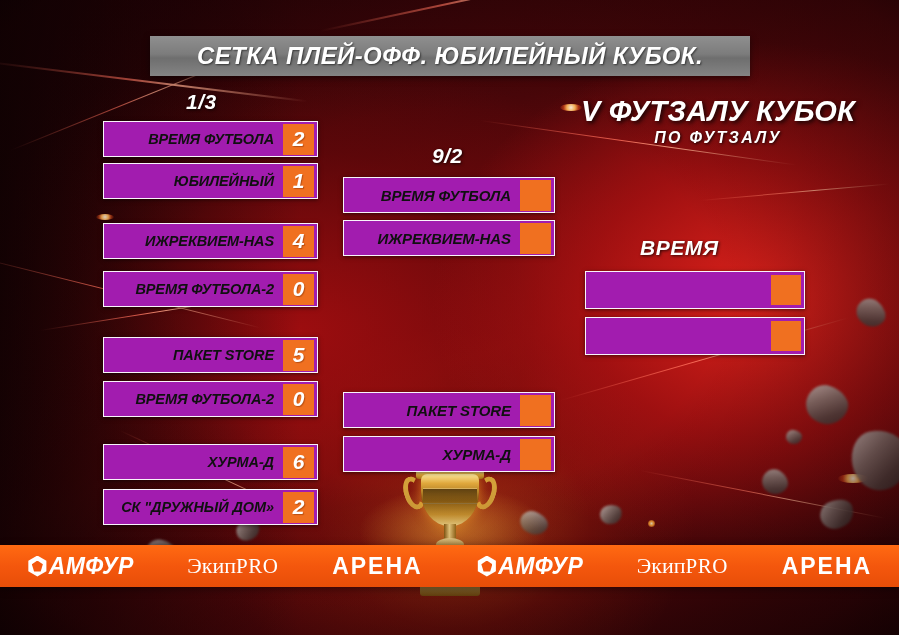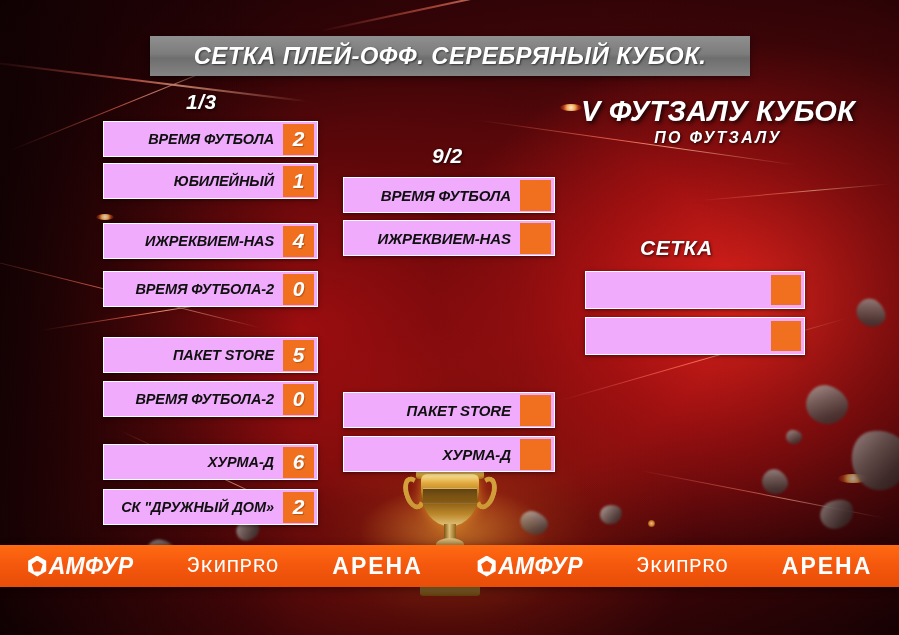--- a/index.html
+++ b/index.html
@@ -86,21 +86,21 @@
   .round-label {
     position:absolute; font-size:21px; font-weight:bold; font-style:italic;
     color:#fff; text-shadow:1px 1px 3px rgba(0,0,0,.75); letter-spacing:.5px;
   }
   #lbl-quarter { left:186px; top:90px; }
   #lbl-semi    { left:432px; top:144px; }
   #lbl-final   { left:640px; top:236px; }
 
   
   .row {
-    position:absolute; background:#f0abfc;
+    position:absolute; background:#a21caf;
     border:1px solid rgba(255,255,255,.95);
     box-shadow:0 1px 4px rgba(0,0,0,.55);
     display:flex; align-items:center; justify-content:flex-end;
   }
   .row .team {
     font-size:15px; font-weight:bold; font-style:italic; color:#101010;
     white-space:nowrap; letter-spacing:-.1px; padding-right:9px;
   }
   .row .score {
     width:31px; height:31px; flex:0 0 31px; margin-right:3px;
@@ -147,21 +147,21 @@
     width:21px; height:21px; margin-right:1px; flex:0 0 21px;
     background:#fff;
     clip-path:polygon(50% 0%, 93% 25%, 93% 75%, 50% 100%, 7% 75%, 7% 25%);
     position:relative;
   }
   .sp-ball::after {
     content:""; position:absolute; left:5px; top:5px; width:11px; height:11px;
     background:#f4570d;
     clip-path:polygon(50% 0%, 100% 35%, 80% 100%, 20% 100%, 0% 35%);
   }
-  .sp-ekip { font-family:Liberation Mono, monospace; font-size:22px; }
+  .sp-ekip { font-family:Liberation Serif, serif; font-size:22px; }
   .sp-ekip .pro { font-size:21px; letter-spacing:.5px; }
   .sp-arena { font-size:23px; font-weight:bold; letter-spacing:2px; }
 </style>
 </head>
 <body>
 
 <div id="stage">
 
   <div class="bg-base"></div>
   <div class="bg-dark-left"></div>
@@ -208,31 +208,31 @@
     <div class="tr-band"></div>
     <div class="tr-stem"></div>
     <div class="tr-knob"></div>
     <div class="tr-base1"></div>
     <div class="tr-base2"></div>
   </div>
 
   <div class="bg-vig"></div>
 
   <div class="title-banner">
-    <span>СЕТКА ПЛЕЙ-ОФФ. СЕРЕБРЯНЫЙ КУБОК.</span>
+    <span>СЕТКА ПЛЕЙ-ОФФ. ЮБИЛЕЙНЫЙ КУБОК.</span>
   </div>
 
   <div class="logo">
     <div class="l2">V ФУТЗАЛУ КУБОК</div>
     <div class="l3">ПО ФУТЗАЛУ</div>
   </div>
 
   <div class="round-label" id="lbl-quarter">1/3</div>
   <div class="round-label" id="lbl-semi">9/2</div>
-  <div class="round-label" id="lbl-final">СЕТКА</div>
+  <div class="round-label" id="lbl-final">ВРЕМЯ</div>
 
   <div class="row q" style="top:121px;">
     <span class="team">ВРЕМЯ ФУТБОЛА</span>
     <span class="score">2</span>
   </div>
   <div class="row q" style="top:163px;">
     <span class="team">ЮБИЛЕЙНЫЙ</span>
     <span class="score">1</span>
   </div>
   <div class="row q" style="top:223px;">

